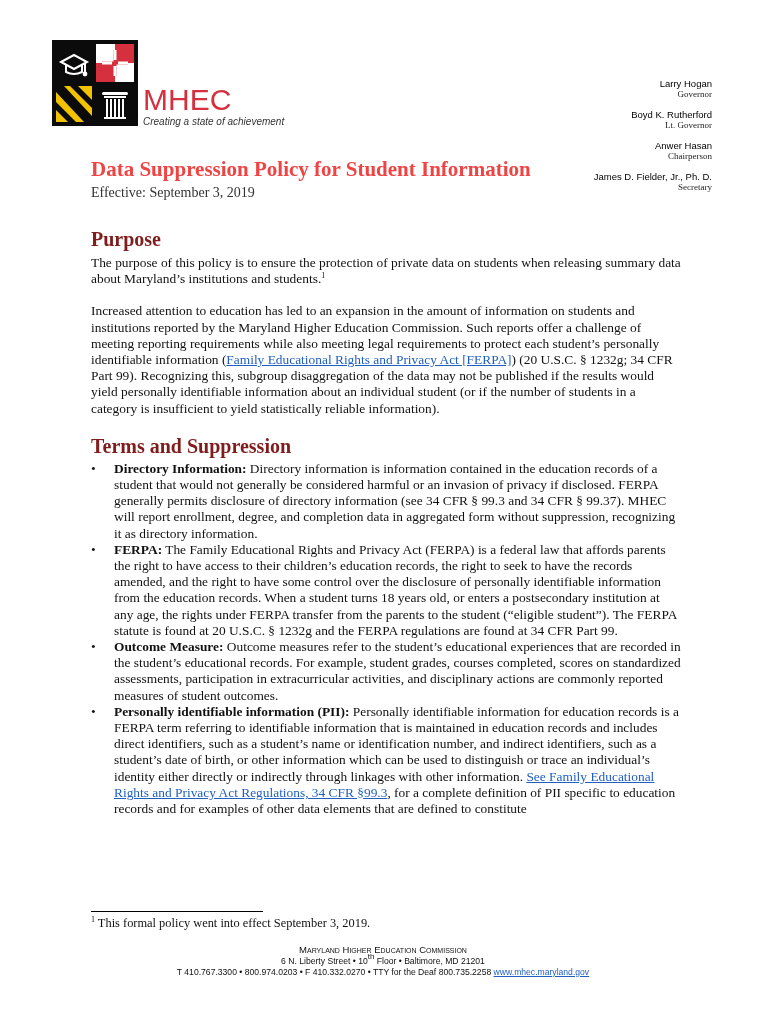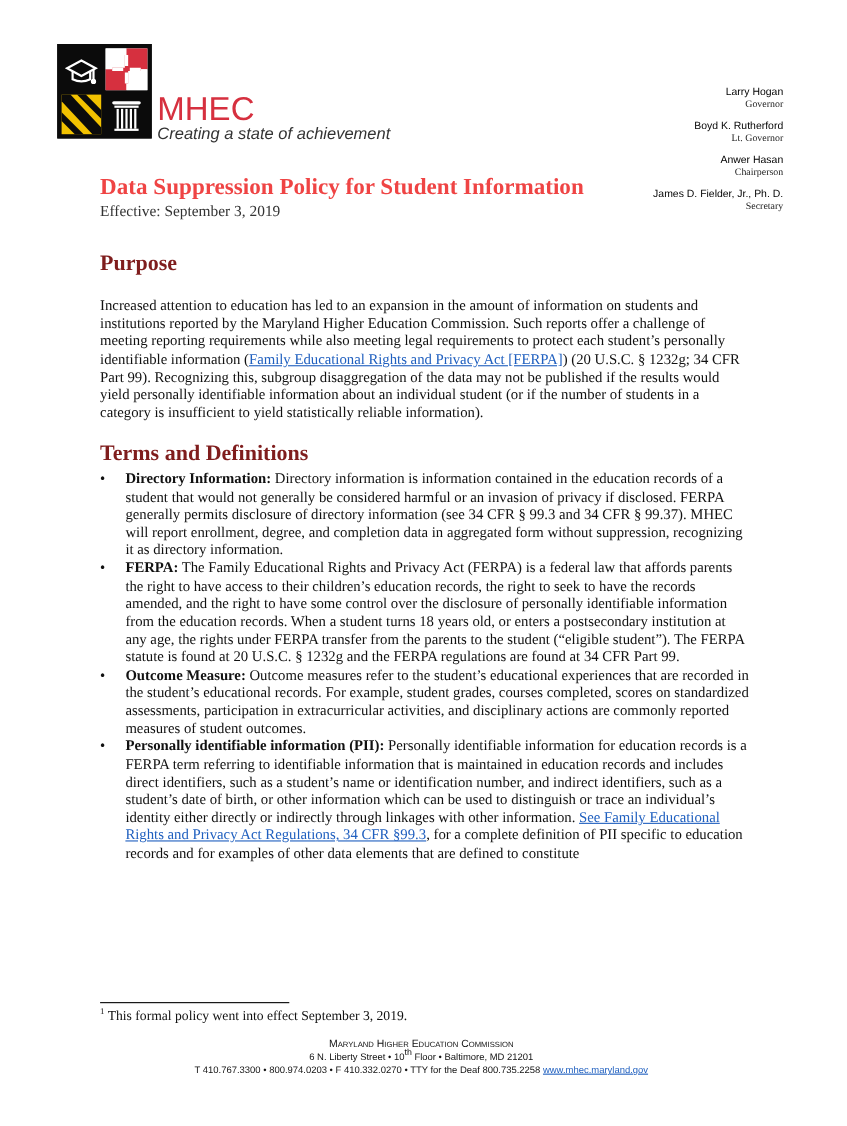--- a/index.html
+++ b/index.html
@@ -1,21 +1,21 @@
 <!DOCTYPE html>
 <html><head>
 <meta charset="utf-8">
 <style>
   html, body { margin: 0; padding: 0; background: #ffffff; }
   body { width: 770px; height: 1024px; position: relative; overflow: hidden; font-family: "Liberation Serif", serif; color: #111; }
   .logo { position: absolute; left: 52px; top: 40px; width: 86px; height: 86px; background: #0b0b0b; }
   .logo svg { display: block; }
   .brand { position: absolute; left: 143px; top: 85px; }
   .brand-name { font-family: "Liberation Sans", sans-serif; color: #d6303f; font-size: 30px; line-height: 30px; letter-spacing: 0px; font-weight: normal; }
-  .brand-tag { font-family: "Liberation Sans", sans-serif; font-style: italic; color: #333; font-size: 15px; line-height: 12px; margin-top: 1px; }
+  .brand-tag { font-family: "Liberation Sans", sans-serif; font-style: italic; color: #333; font-size: 10px; line-height: 12px; margin-top: 1px; }
   .officials { position: absolute; right: 58px; top: 36px; text-align: right; font-family: "Liberation Sans", sans-serif; margin-top: 42px; }
   .official { margin-bottom: 9px; }
   .official-name { font-size: 9.5px; line-height: 11px; color: #000; }
   .official-title { font-size: 9px; line-height: 11px; color: #222; font-family: Liberation Serif, serif; }
   .content { position: absolute; left: 91px; top: 156px; width: 590px; }
   h1.doc-title { font-size: 21px; font-weight: bold; margin: 0; line-height: 26px; color: #ef4444; }
   .effective { font-size: 14px; line-height: 18px; color: #333; margin-top: 2px; }
   h2.section { font-size: 20px; font-weight: bold; margin: 0; line-height: 30px; color: #7f1d1d; }
   h2.purpose-h { margin-top: 22px; }
   p { margin: 0; font-size: 13.4px; line-height: 16.2px; text-align: left; }
@@ -107,23 +107,24 @@
     <div class="official-name">James D. Fielder, Jr., Ph. D.</div>
     <div class="official-title">Secretary</div>
   </div>
 </div>
 
 <div class="content">
   <h1 class="doc-title">Data Suppression Policy for Student Information</h1>
   <div class="effective">Effective: September 3, 2019</div>
 
   <h2 class="section purpose-h">Purpose</h2>
+  <p class="p1"><span>The purpose of this policy is to ensure the protection of private data on students when releasing summary data about Maryland’s institutions and students.</span><sup>1</sup></p>
   <p class="p2"><span>Increased attention to education has led to an expansion in the amount of information on students and institutions reported by the Maryland Higher Education Commission. Such reports offer a challenge of meeting reporting requirements while also meeting legal requirements to protect each student’s personally identifiable information (</span><a class="link">Family Educational Rights and Privacy Act [FERPA]</a><span>) (20 U.S.C. § 1232g; 34 CFR Part 99). Recognizing this, subgroup disaggregation of the data may not be published if the results would yield personally identifiable information about an individual student (or if the number of students in a category is insufficient to yield statistically reliable information).</span></p>
 
-  <h2 class="section terms-h">Terms and Definitions</h2>
+  <h2 class="section terms-h">Terms and Suppression</h2>
   <ul class="defs">
     <li>
       <span class="bullet">•</span>
       <b>Directory Information:</b><span> Directory information is information contained in the education records of a student that would not generally be considered harmful or an invasion of privacy if disclosed. FERPA generally permits disclosure of directory information (see 34 CFR § 99.3 and 34 CFR § 99.37). MHEC will report enrollment, degree, and completion data in aggregated form without suppression, recognizing it as directory information.</span>
     </li>
     <li>
       <span class="bullet">•</span>
       <b>FERPA:</b><span> The Family Educational Rights and Privacy Act (FERPA) is a federal law that affords parents the right to have access to their children’s education records, the right to seek to have the records amended, and the right to have some control over the disclosure of personally identifiable information from the education records. When a student turns 18 years old, or enters a postsecondary institution at any age, the rights under FERPA transfer from the parents to the student (“eligible student”). The FERPA statute is found at 20 U.S.C. § 1232g and the FERPA regulations are found at 34 CFR Part 99.</span>
     </li>
     <li>

